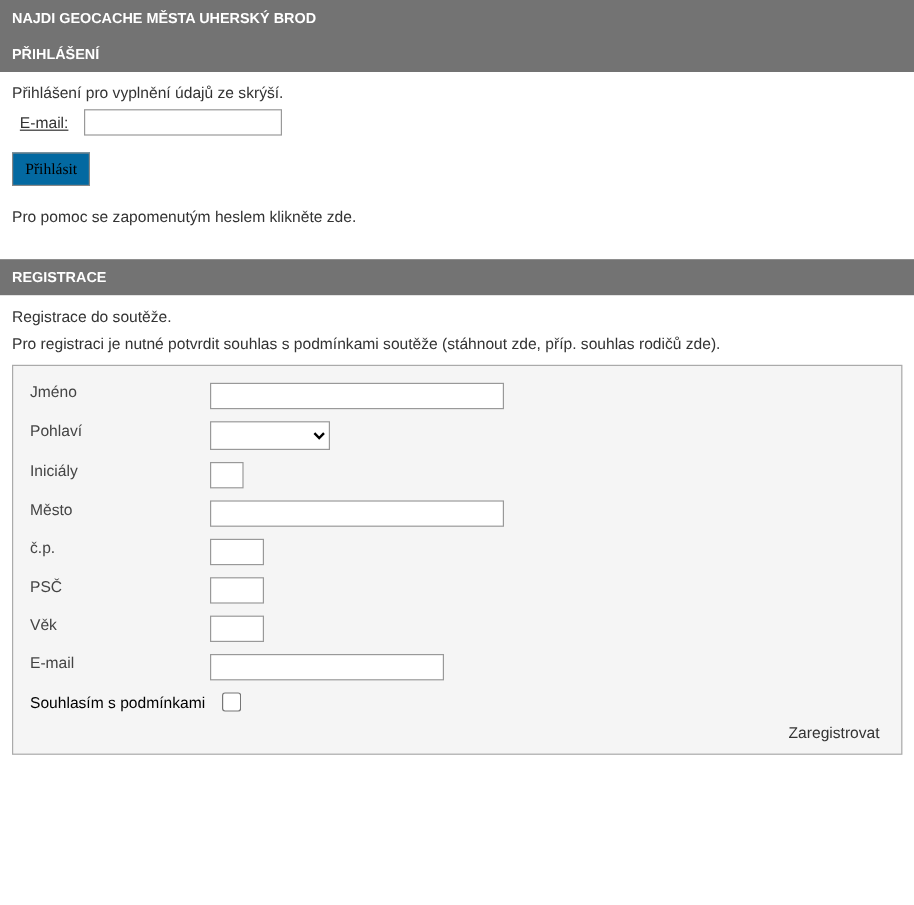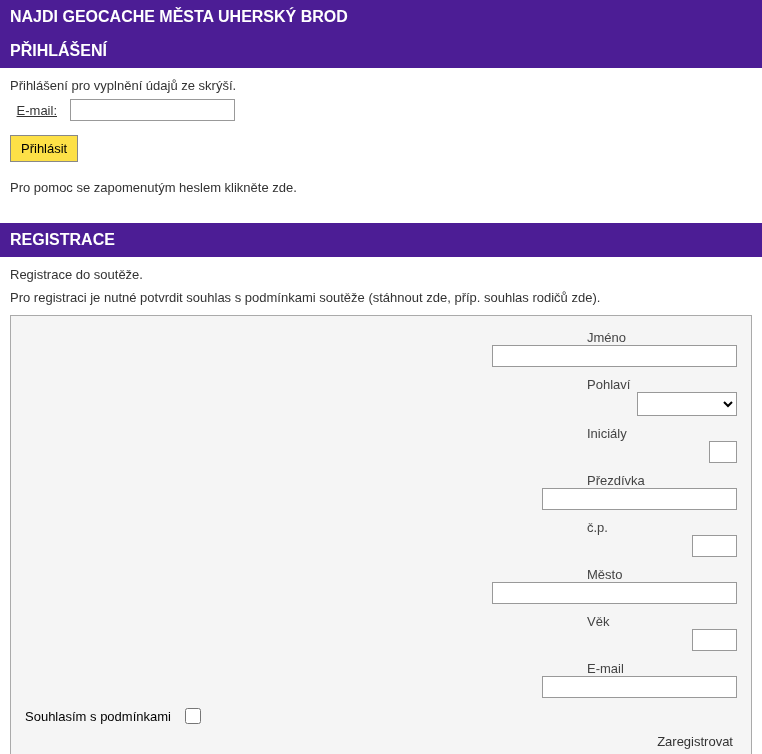--- a/index.html
+++ b/index.html
@@ -8,25 +8,25 @@
       padding: 0;
     }
     body {
       font-family: Arial, sans-serif;
       font-size: 13px;
       color: #333;
       width: 762px;
       background: #fff;
     }
     .header-bar {
-      background: #4c1d95;
+      background: #737373;
       color: #fff;
       padding: 8px 10px;
       font-weight: bold;
-      font-size: 16px;
+      font-size: 12px;
     }
     .section-content {
       padding: 10px;
     }
     .intro-text {
       margin-bottom: 0;
     }
     .login-table {
       border-collapse: collapse;
     }
@@ -43,39 +43,39 @@
       width: 165px;
       height: 22px;
       border: 1px solid #999;
       padding: 2px 4px;
       font-size: 13px;
     }
     .login-button {
       margin-top: 8px;
       margin-bottom: 18px;
       padding: 5px 10px;
-      background: #fde047;
+      background: #0369a1;
       border: 1px solid #888;
       cursor: pointer;
       font-size: 13px;
+      font-family: Liberation Serif, serif;
     }
     .help-text {
       margin-bottom: 18px;
     }
     .reg-box {
       border: 1px solid #aaa;
       background: #f5f5f5;
       padding: 14px 14px 10px 14px;
       margin-top: 10px;
     }
     .reg-row {
       display: flex;
-      align-items: flex-end;
+      align-items: flex-start;
       margin-bottom: 10px;
-      flex-direction: column;
     }
     .reg-label {
       width: 150px;
       color: #444;
     }
     .reg-input {
       height: 22px;
       border: 1px solid #999;
       padding: 2px 4px;
       font-size: 13px;
@@ -149,30 +149,30 @@
     </div>
     <div class="reg-row">
       <div class="reg-label">Pohlaví</div>
       <select class="reg-input w-select"><option></option></select>
     </div>
     <div class="reg-row">
       <div class="reg-label">Iniciály</div>
       <input type="text" class="reg-input w-tiny" style="">
     </div>
     <div class="reg-row">
-      <div class="reg-label">Přezdívka</div>
-      <input type="text" class="reg-input w-med" style="">
+      <div class="reg-label">Město</div>
+      <input type="text" class="reg-input w-long" style="">
     </div>
     <div class="reg-row">
       <div class="reg-label">č.p.</div>
       <input type="text" class="reg-input w-small" style="">
     </div>
     <div class="reg-row">
-      <div class="reg-label">Město</div>
-      <input type="text" class="reg-input w-long" style="">
+      <div class="reg-label">PSČ</div>
+      <input type="text" class="reg-input w-small" style="">
     </div>
     <div class="reg-row">
       <div class="reg-label">Věk</div>
       <input type="text" class="reg-input w-small" style="">
     </div>
     <div class="reg-row">
       <div class="reg-label">E-mail</div>
       <input type="text" class="reg-input w-med" style="">
     </div>
     <div class="consent-row">

